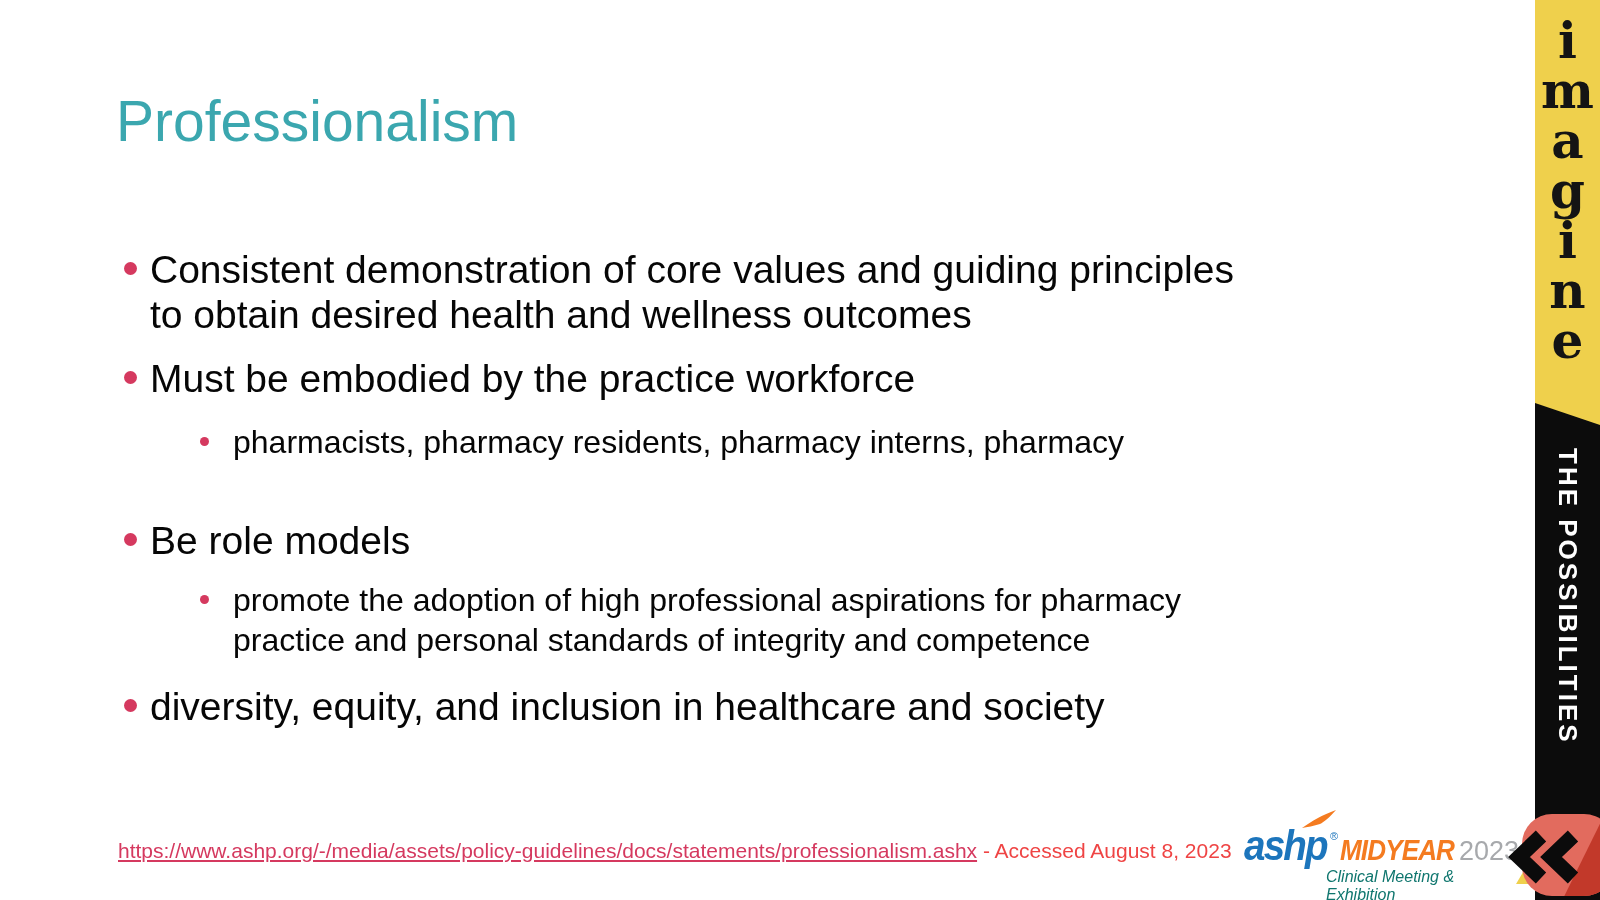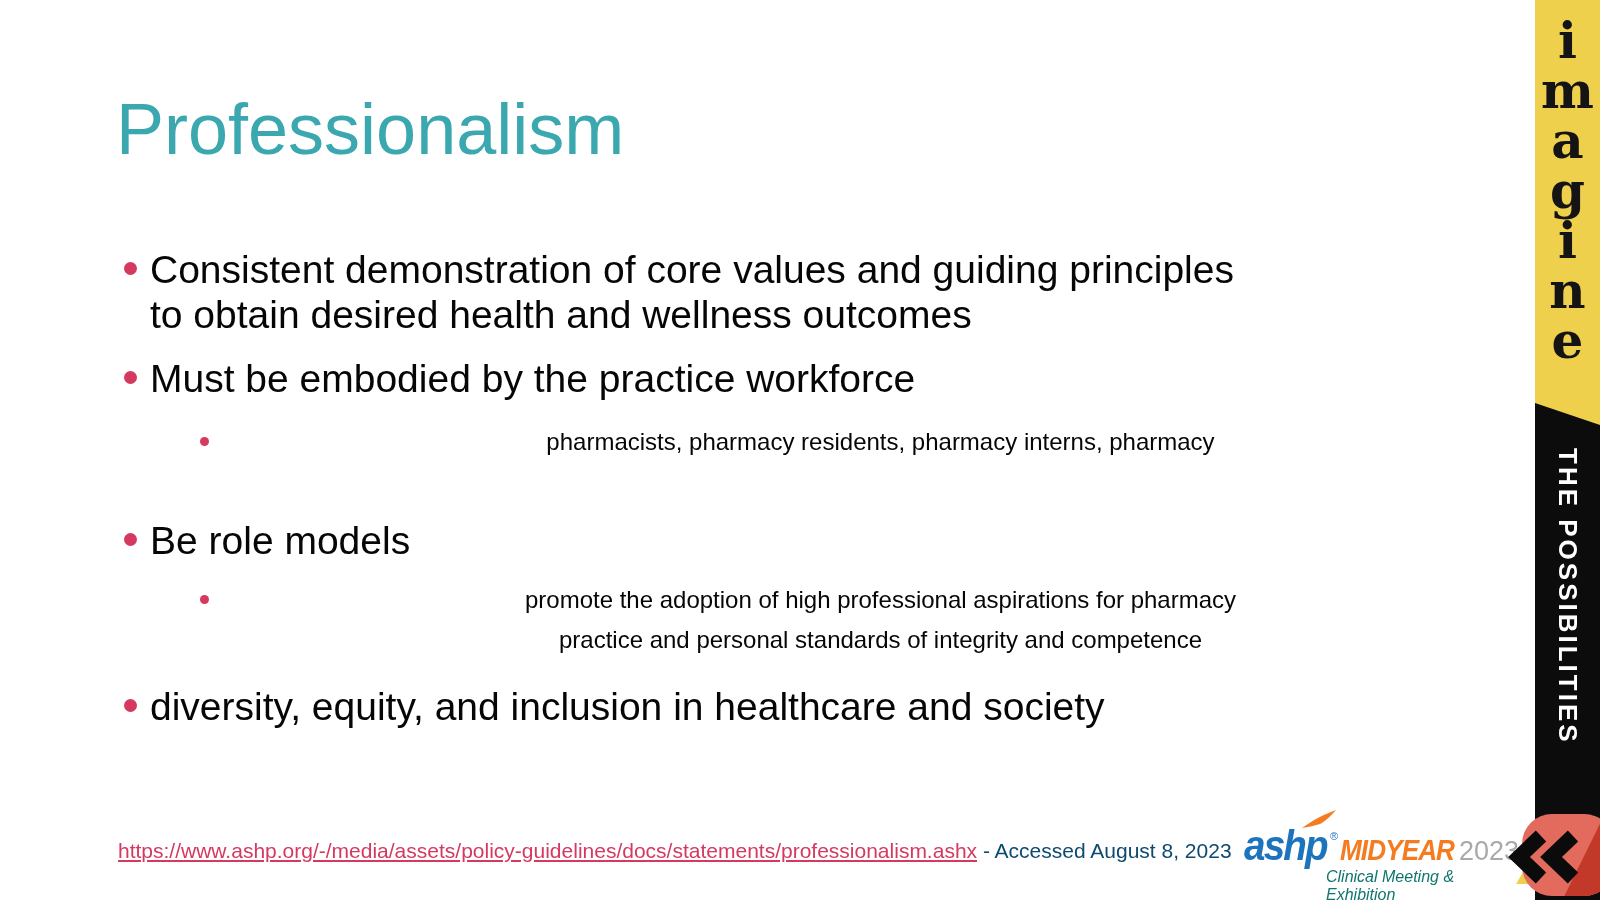--- a/index.html
+++ b/index.html
@@ -3,38 +3,38 @@
 <meta charset="utf-8">
 <style>
   html,body{margin:0;padding:0;background:#888;}
   .slide{
     position:relative;width:1600px;height:900px;overflow:hidden;background:#ffffff;
     font-family:"Liberation Sans",sans-serif;color:#000;
   }
   
   .title{
     position:absolute;left:116px;top:88px;
-    font-size:72px;font-weight:400;color:#3BA7AF;letter-spacing:0px;
+    font-size:57px;font-weight:400;color:#3BA7AF;letter-spacing:0px;
   }
   
   .bullet-item{position:absolute;left:122px;width:1330px;}
   .bullet-item .dot{
     position:absolute;border-radius:50%;background:#D5395F;
   }
   .l1 .dot{width:13px;height:13px;left:2px;top:15px;}
   .l1 .lines{margin-left:28px;font-size:39px;line-height:45px;color:#060606;}
   .l2{left:198px;}
   .l2 .dot{width:9px;height:9px;left:2px;top:15px;}
-  .l2 .lines{margin-left:35px;font-size:24px;line-height:40px;color:#060606;text-align:center;}
+  .l2 .lines{margin-left:35px;font-size:32px;line-height:40px;color:#060606;}
   .b1{top:247px;} .b2{top:356px;} .b3{top:422px;}
   .b4{top:518px;} .b5{top:580px;} .b6{top:684px;}
   
   .footer{position:absolute;left:118px;top:839px;font-size:21px;}
   .footer a{color:#D5395F;text-decoration:underline;}
-  .footer .suffix{color:#0c4a6e;}
+  .footer .suffix{color:#ef4444;}
   
   .logo{position:absolute;left:1244px;top:822px;width:250px;}
   .logo-row{display:flex;align-items:baseline;position:relative;}
   .ashp{font-size:42px;font-weight:bold;font-style:italic;color:#1C75BC;letter-spacing:-2px;transform:scaleX(.92);transform-origin:left;}
   .reg{font-size:11px;color:#1C75BC;position:relative;top:-20px;left:-4px;}
   .midyear{font-size:29px;font-weight:bold;font-style:italic;color:#F47B20;letter-spacing:-1px;transform:scaleX(.9);transform-origin:left;margin-left:-2px;}
   .year{font-size:27px;color:#A7A9AC;letter-spacing:0;margin-left:-8px;font-weight:400;}
   .swoosh{position:absolute;left:58px;top:-12px;}
   .tagline{font-size:16px;font-style:italic;color:#0f766e;margin:-2px 0 0 82px;}
   

